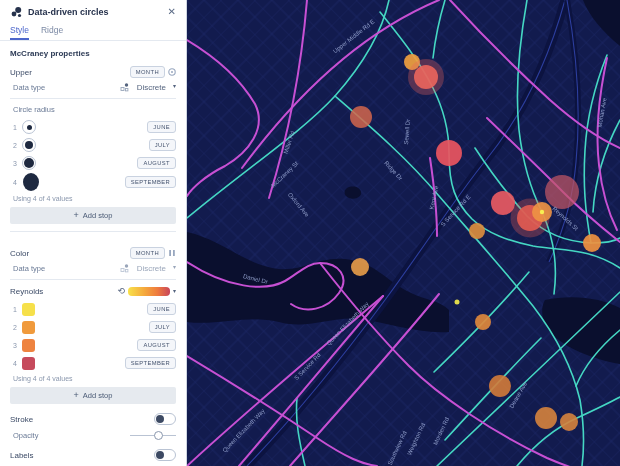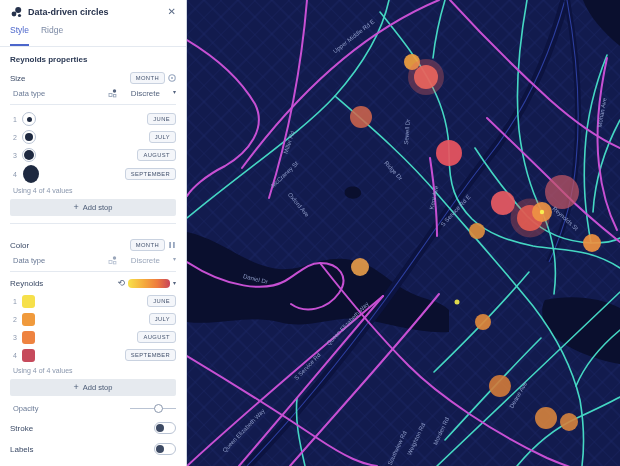--- a/index.html
+++ b/index.html
@@ -3,31 +3,31 @@
 <meta charset="utf-8">
 <style>
   html,body{margin:0;padding:0}
   body{width:620px;height:466px;overflow:hidden;display:flex;font-family:"Liberation Sans",sans-serif;background:#fff}
   
   .panel{width:187px;min-width:187px;height:466px;background:#fff;border-right:1px solid #cfd6e2;box-sizing:border-box;color:#33415e;overflow:hidden}
   .hdr{display:flex;align-items:center;padding:6px 10px 4px}
   .hdr-title{font-size:9px;font-weight:bold;color:#26324c;margin-left:6px;flex:1}
   .close{color:#5b6b86;font-size:10px;line-height:10px;cursor:pointer}
   .tabs{display:flex;gap:12px;padding:0 10px;border-bottom:1px solid #e4e9f0}
-  .tab{font-size:8.5px;color:#7c8aa5;padding:3px 0 11px;cursor:pointer}
+  .tab{font-size:8.5px;color:#7c8aa5;padding:3px 0 5px;cursor:pointer}
   .tab.active{color:#4c66cb;box-shadow:inset 0 -2px 0 #4c66cb}
   .pbody{padding:6px 10px 0}
   .sec-head{font-size:8px;font-weight:bold;color:#2c3a55;margin:2px 0 8px}
   .row{display:flex;align-items:center;margin:5px 0}
   .row.indent{padding-left:3px}
   .lbl{font-size:8px;color:#3b4a66}
   .sublbl{font-size:7.5px;color:#6a7a96}
   .right{margin-left:auto;display:flex;align-items:center;gap:3px}
   .month-badge{font-size:5.8px;letter-spacing:.4px;color:#44536e;background:#f4f6fa;border:1px solid #c9d2e0;border-radius:3px;padding:2px 5px;text-transform:uppercase;white-space:nowrap}
-  .dd{font-size:8px;color:#55647f;display:flex;align-items:flex-start;gap:13px;cursor:pointer}
+  .dd{font-size:8px;color:#55647f;display:flex;align-items:flex-start;gap:7px;cursor:pointer}
   .dd.muted{color:#9aa6ba}
   .caret{font-size:6px;line-height:6px}
   hr.div{border:none;border-top:1px solid #e4e9f0;margin:6px 0}
   .stop-row{display:flex;align-items:center;margin:2px 0;padding-left:3px;min-height:16px}
   .stop-idx{font-size:7px;color:#8a97ad;width:9px}
   .radius-swatch{width:14px;height:14px;border:1px solid #b9c3d3;border-radius:50%;display:flex;align-items:center;justify-content:center;box-sizing:border-box;cursor:pointer}
   .radius-swatch.big{border-color:transparent;width:18px;height:18px}
   .rdot{background:#1e2940;border-radius:50%}
   .color-swatch{width:13px;height:13px;border-radius:3px;cursor:pointer}
   .stop-row .month-badge{margin-left:auto}
@@ -62,24 +62,24 @@
         <circle cx="9.5" cy="9.5" r="1.6" fill="#26324c"></circle>
     </svg>
     <span class="hdr-title">Data-driven circles</span>
     <span class="close">✕</span>
   </div>
   <div class="tabs">
     <span class="tab active">Style</span>
     <span class="tab">Ridge</span>
   </div>
   <div class="pbody">
-    <div class="sec-head">Reynolds properties</div>
+    <div class="sec-head">McCraney properties</div>
 
     <div class="row">
-      <span class="lbl">Size</span>
+      <span class="lbl">Upper</span>
       <span class="right">
         <span class="month-badge">MONTH</span>
         <svg class="mini-ico" width="8" height="8" viewBox="0 0 8 8">
           <circle cx="4" cy="4" r="3.2" fill="none" stroke="#98a7bf" stroke-width="1.1"></circle>
             <circle cx="4" cy="4" r="1" fill="#98a7bf"></circle>
         </svg>
       </span>
     </div>
     <div class="row indent">
       <span class="sublbl">Data type</span>
@@ -87,20 +87,23 @@
         <svg width="10" height="9" viewBox="0 0 10 9">
           <circle cx="6.5" cy="2" r="1.7" fill="#55647f"></circle>
             <rect x="1" y="4.5" width="3" height="3" fill="none" stroke="#9aa7bb" stroke-width="0.9"></rect>
             <rect x="5.5" y="5.5" width="2.4" height="2.4" fill="none" stroke="#9aa7bb" stroke-width="0.9"></rect>
         </svg>
         <span>Discrete</span>
         <span class="caret">▾</span>
       </span>
     </div>
     <hr class="div">
+    <div class="row indent">
+      <span class="sublbl">Circle radius</span>
+    </div>
     <div id="size-stops">
         <div class="stop-row">
           <span class="stop-idx">1</span>
           <span class="radius-swatch">
             <span class="rdot" style="width: 5px; height: 5px;"></span>
           </span>
           <span class="month-badge">JUNE</span>
         </div>
         <div class="stop-row">
           <span class="stop-idx">2</span>
@@ -182,33 +185,33 @@
           <span class="stop-idx">4</span>
           <span class="color-swatch" style="background: rgb(198, 74, 92);"></span>
           <span class="month-badge">SEPTEMBER</span>
         </div>
       </div>
     <div class="usage">Using 4 of 4 values</div>
     <div class="add-stop">
       <span class="plus">+</span>
       <span>Add stop</span>
     </div>
+    <div class="row" style="margin-top:9px">
+      <span class="lbl">Stroke</span>
+      <span class="toggle" id="stroke-toggle">
+          <span class="knob"></span>
+        </span>
+    </div>
+
     <div class="row indent">
       <span class="sublbl">Opacity</span>
       <span class="slider">
         <span class="track"></span>
         <span class="handle" style="left: 62%;"></span>
       </span>
-    </div>
-
-    <div class="row" style="margin-top:9px">
-      <span class="lbl">Stroke</span>
-      <span class="toggle" id="stroke-toggle">
-          <span class="knob"></span>
-        </span>
     </div>
     <div class="row" style="margin-top:9px">
       <span class="lbl">Labels</span>
       <span class="toggle" id="labels-toggle">
           <span class="knob"></span>
         </span>
     </div>
   </div>
 </div>
 

